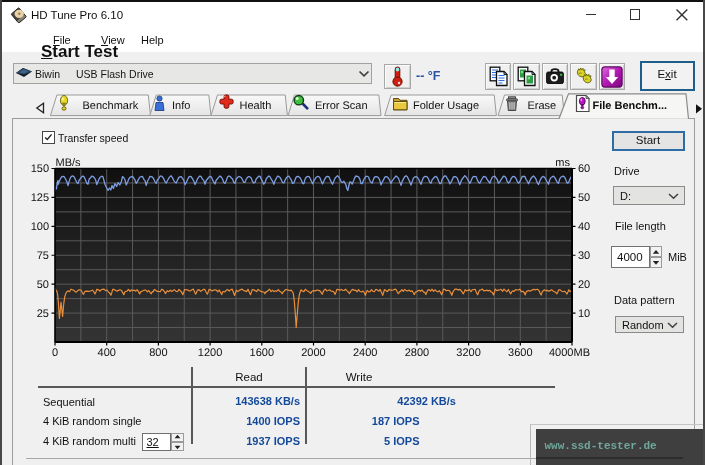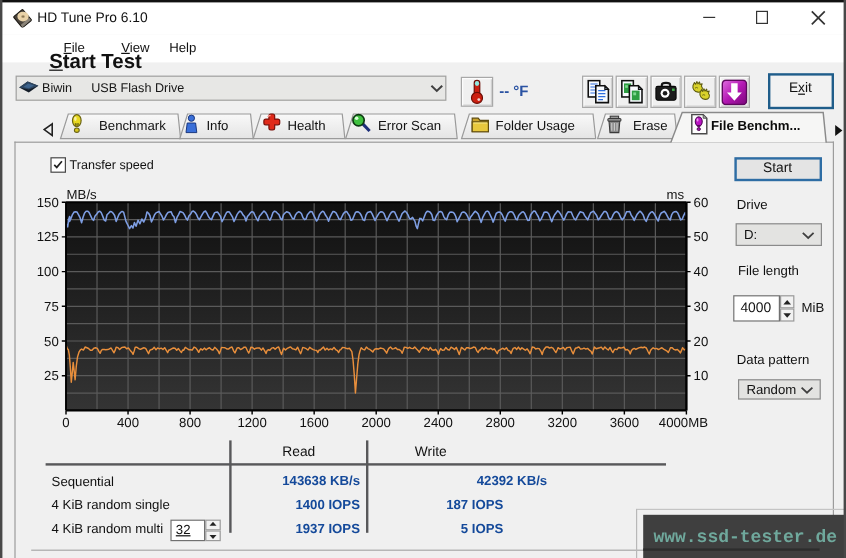--- a/index.html
+++ b/index.html
@@ -283,21 +283,21 @@
   </svg>
 <svg class="abs" style="left:173.5px;top:444.5px;" width="7" height="5" viewBox="0 0 7 5">
     <polygon points="3.5,4.2 0.6,0.8 6.4,0.8" fill="#222"></polygon>
   </svg>
 
 <div class="abs" style="left:25.5px;top:457.6px;width:655.5px;height:1px;background:#a8a8a8;"></div>
 
 <div class="abs" style="left:530px;top:424px;width:175px;height:41px;border-left:1px solid #b8b8b8;border-top:1px solid #c4c4c4;"></div>
 <div class="abs" style="left:535.5px;top:429px;width:169.5px;height:36px;background:#3f3f3f;"></div>
 <div class="abs" style="left:535.5px;top:457.4px;width:147px;height:1.2px;background:#2d2d2d;"></div>
-<div class="abs" style="left:544.5px;top:439.5px;font-family:'Liberation Mono',monospace;font-size:15px;font-weight:bold;color:#6fa89c;">www.ssd-tester.de</div>
+<div class="abs" style="left:544.5px;top:439.5px;font-family:'Liberation Mono',monospace;font-size:11px;font-weight:bold;color:#6fa89c;">www.ssd-tester.de</div>
 
 <div class="abs" style="left:0;top:0;width:1.5px;height:465px;background:#484848;"></div>
 <div class="abs" style="left:703px;top:0;width:2px;height:465px;background:#484848;"></div>
 
 <style>
   .tbtn{background:#f0f0f0;border:1px solid #a8a8a8;box-sizing:border-box;
         box-shadow:inset 1px 1px 0 #fcfcfc, inset -1px -1px 0 #d0d0d0;}
   .spinb{background:#f2f2f2;border:1px solid #9a9a9a;box-sizing:border-box;}
   .val{font-size:11px;font-weight:bold;color:#14499a;text-align:right;}
   .menu{}

